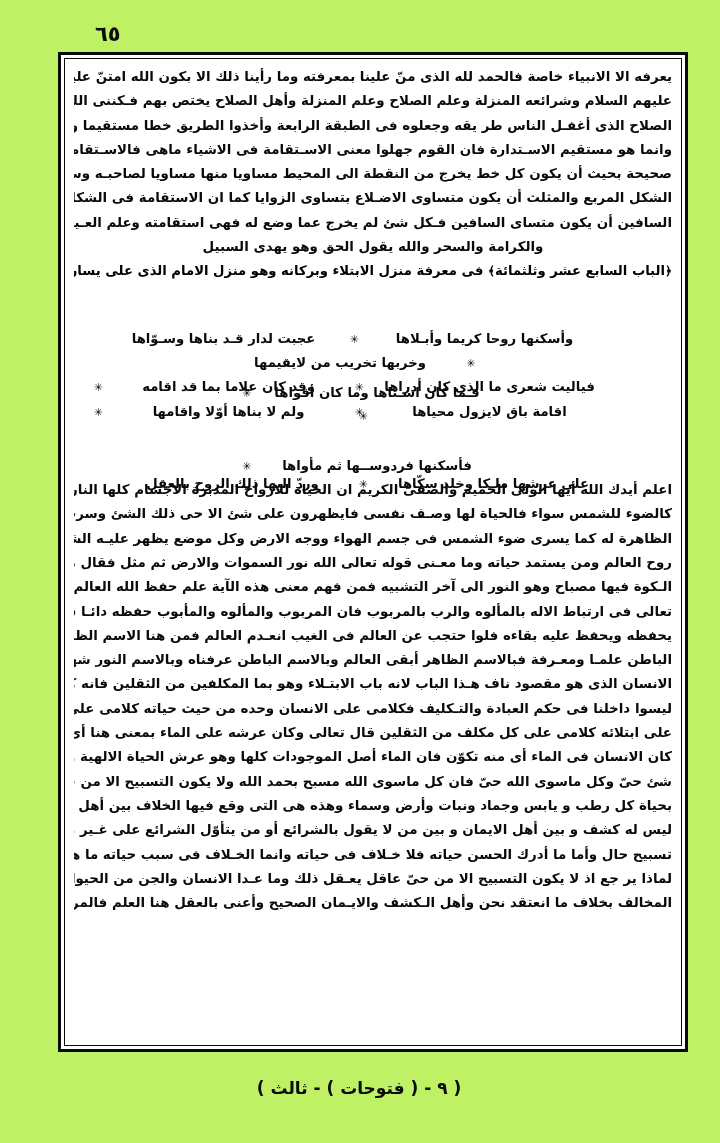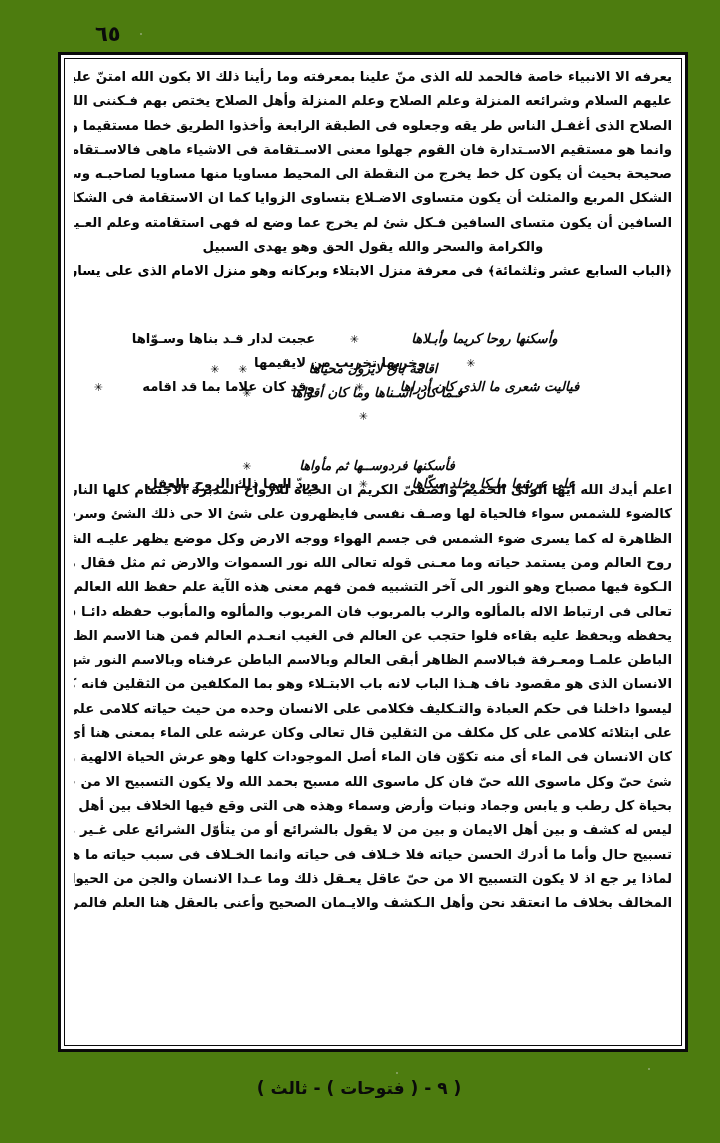--- a/index.html
+++ b/index.html
@@ -5,21 +5,21 @@
   html,body{margin:0;padding:0;}
   body{
     width:720px;height:1143px;
     background:#ffffff;
     font-family:"DejaVu Sans","Liberation Sans",sans-serif;
     overflow:hidden;
     position:relative;
   }
   .page{
     position:absolute;inset:0;
-    background:#4d7c0f;
+    background:#bef264;
   }
 
   
   .folio{
     position:absolute;
     left:95px;top:22px;
     font-size:21px;
     font-weight:bold;
     color:#0b0b0b;
     direction:rtl;
@@ -94,21 +94,21 @@
     gap:18px;
     height:24.3px;
     line-height:24.3px;
     font-size:13.2px;
     font-weight:600;
     white-space:nowrap;
     letter-spacing:-0.2px;
     color:#0a0a0a;
   }
   .hemi{ display:inline-block; }
-  .hemi.a{ width:215px;text-align:center;font-style:italic; }
+  .hemi.a{ width:215px;text-align:center; }
   .hemi.b{ width:215px;text-align:center;margin-top:43px; }
   .sep{ width:10px;text-align:center;font-size:11px; }
   .verse.indent1{ padding-right:38px; }
   .verse.indent2{ padding-right:56px; }
   .verse.indent3{ padding-right:20px; }
 
   
   .footer{
     position:absolute;
     left:0;right:2px;
@@ -170,20 +170,21 @@
           </div>
           <div class="verse indent2">
             <span class="hemi a">فياليت شعرى ما الذى كان أدراها</span>
             <span class="sep">✳</span>
             <span class="hemi b">وقد كان علاما بما قد اقامه</span>
             <span class="sep">✳</span>
           </div>
           <div class="verse indent2">
             <span class="hemi a">اقامة باق لايزول محياها</span>
             <span class="sep">✳</span>
+            <span class="hemi b">ولم لا بناها أوّلا واقامها</span>
             <span class="sep">✳</span>
           </div>
           <div class="verse indent3">
             <span class="hemi a">فـما كان اسـناها وما كان أقواها</span>
             <span class="sep">✳</span>
           </div>
           <div class="verse indent3">
             <span class="sep">✳</span>
           </div>
           <div class="verse indent3">

